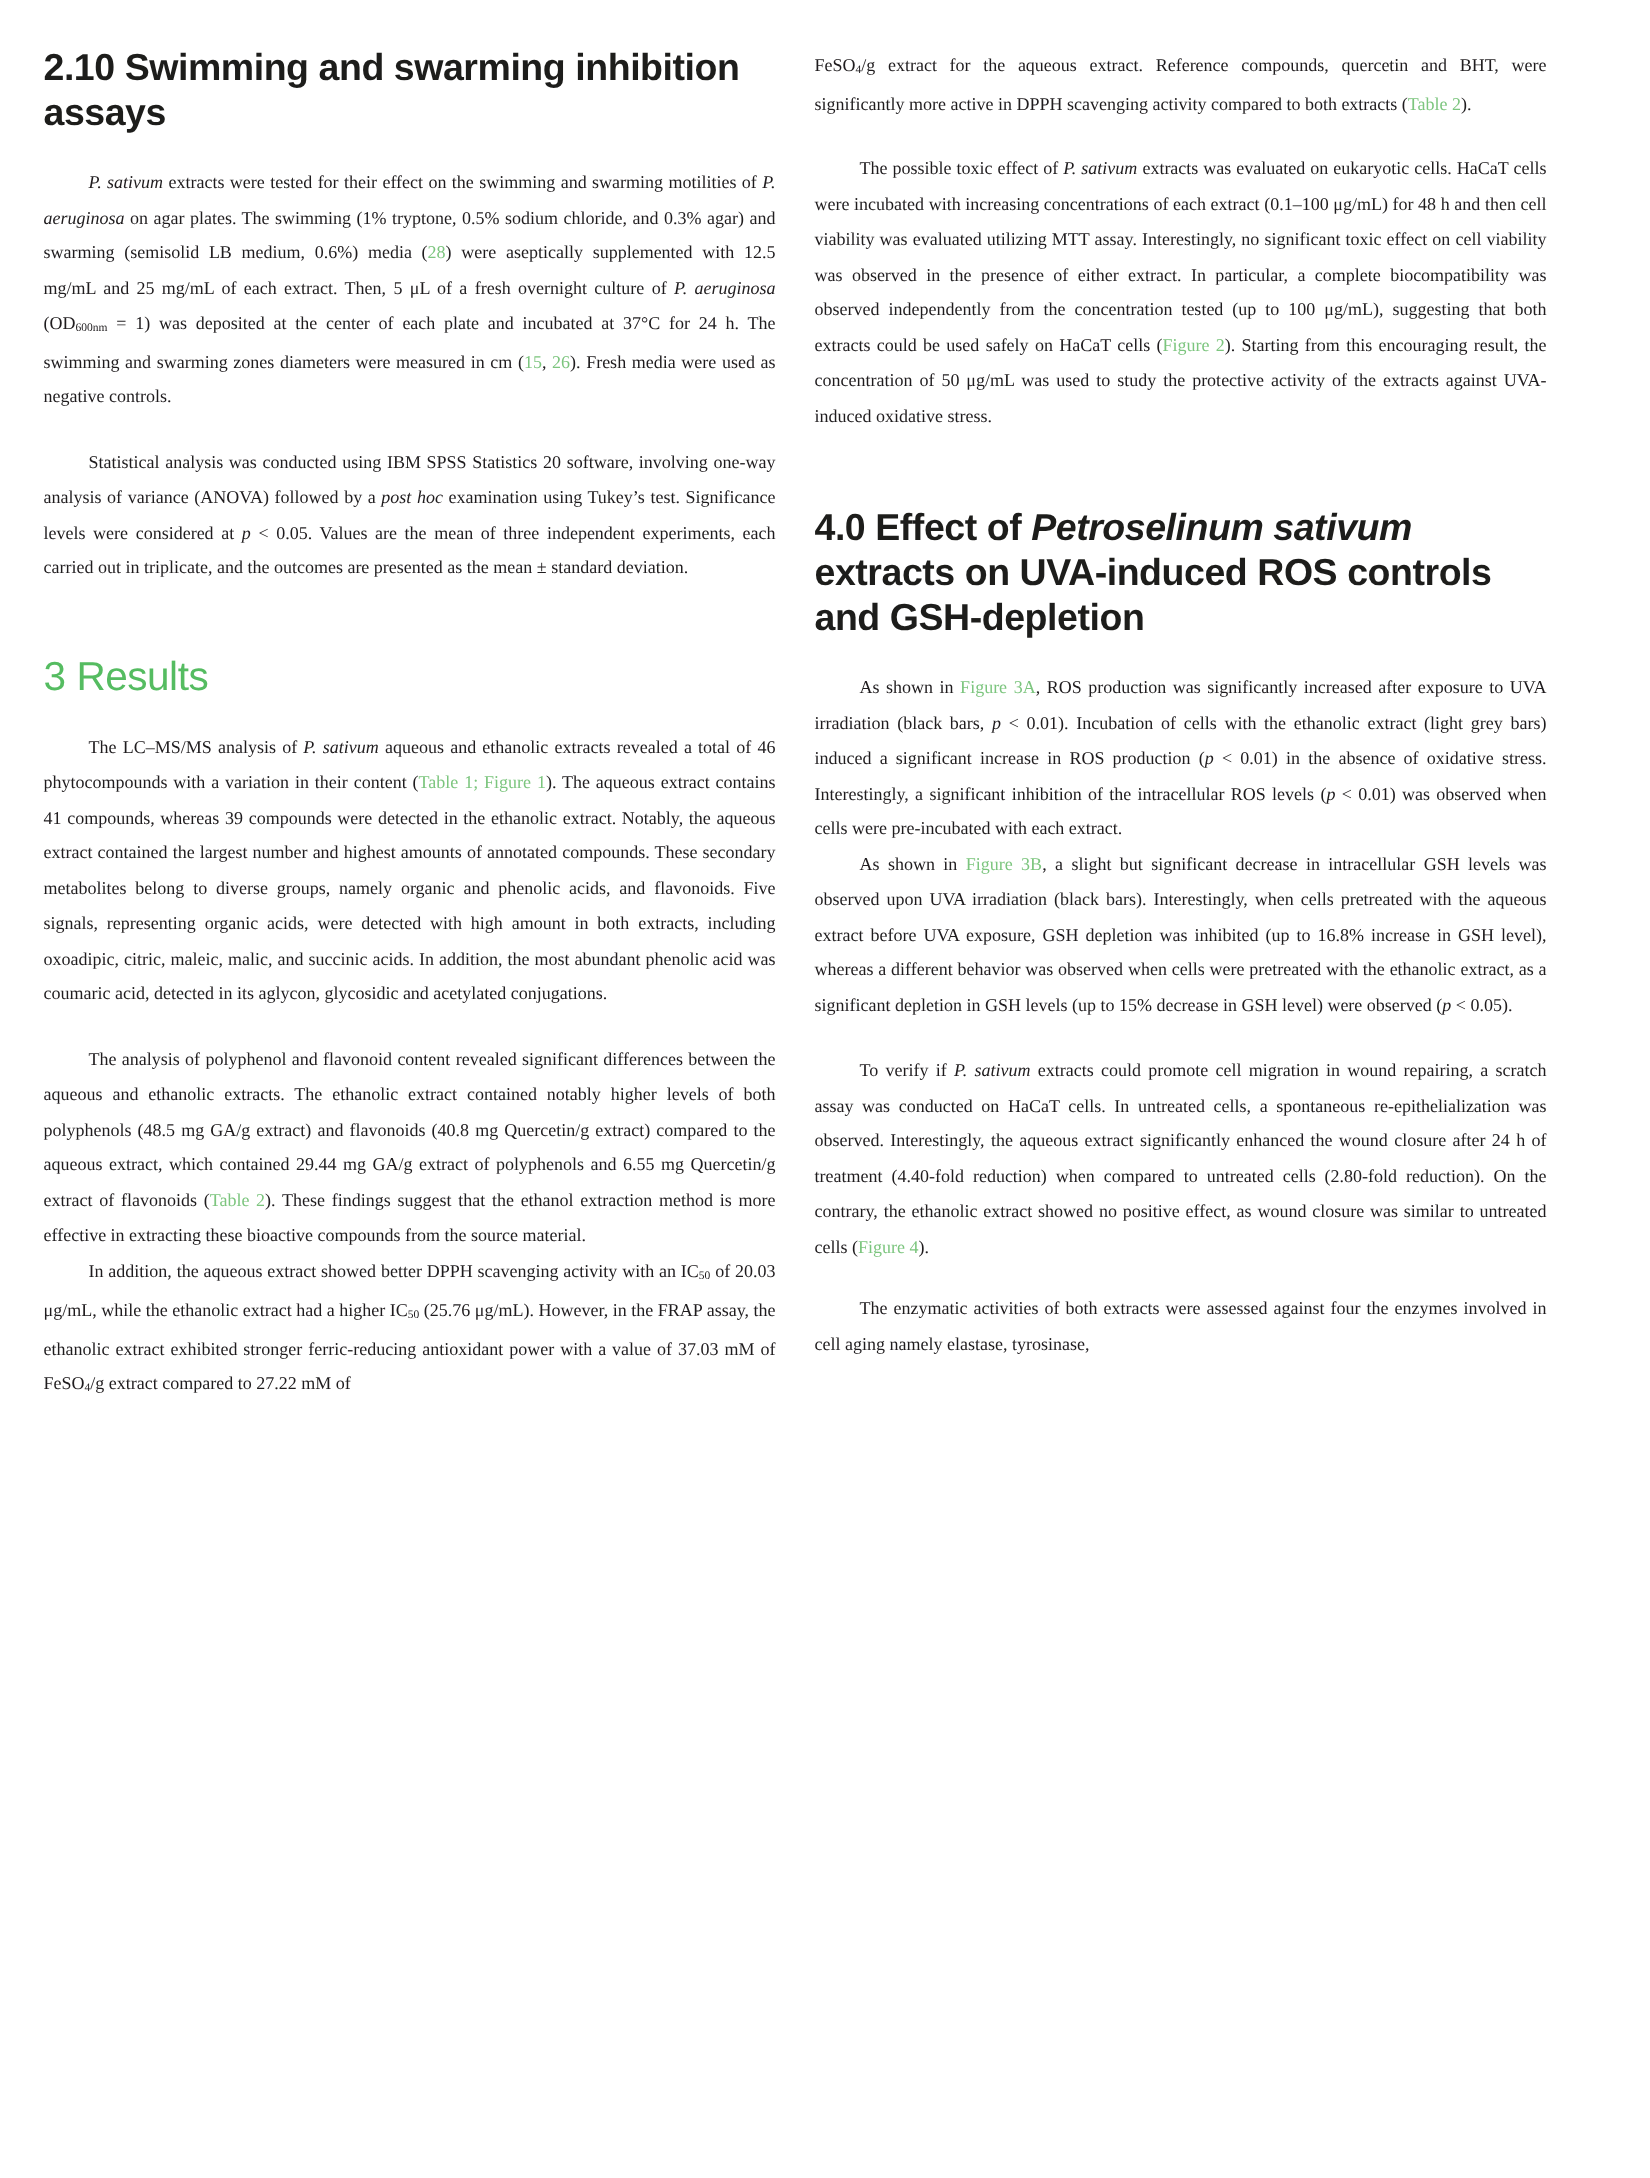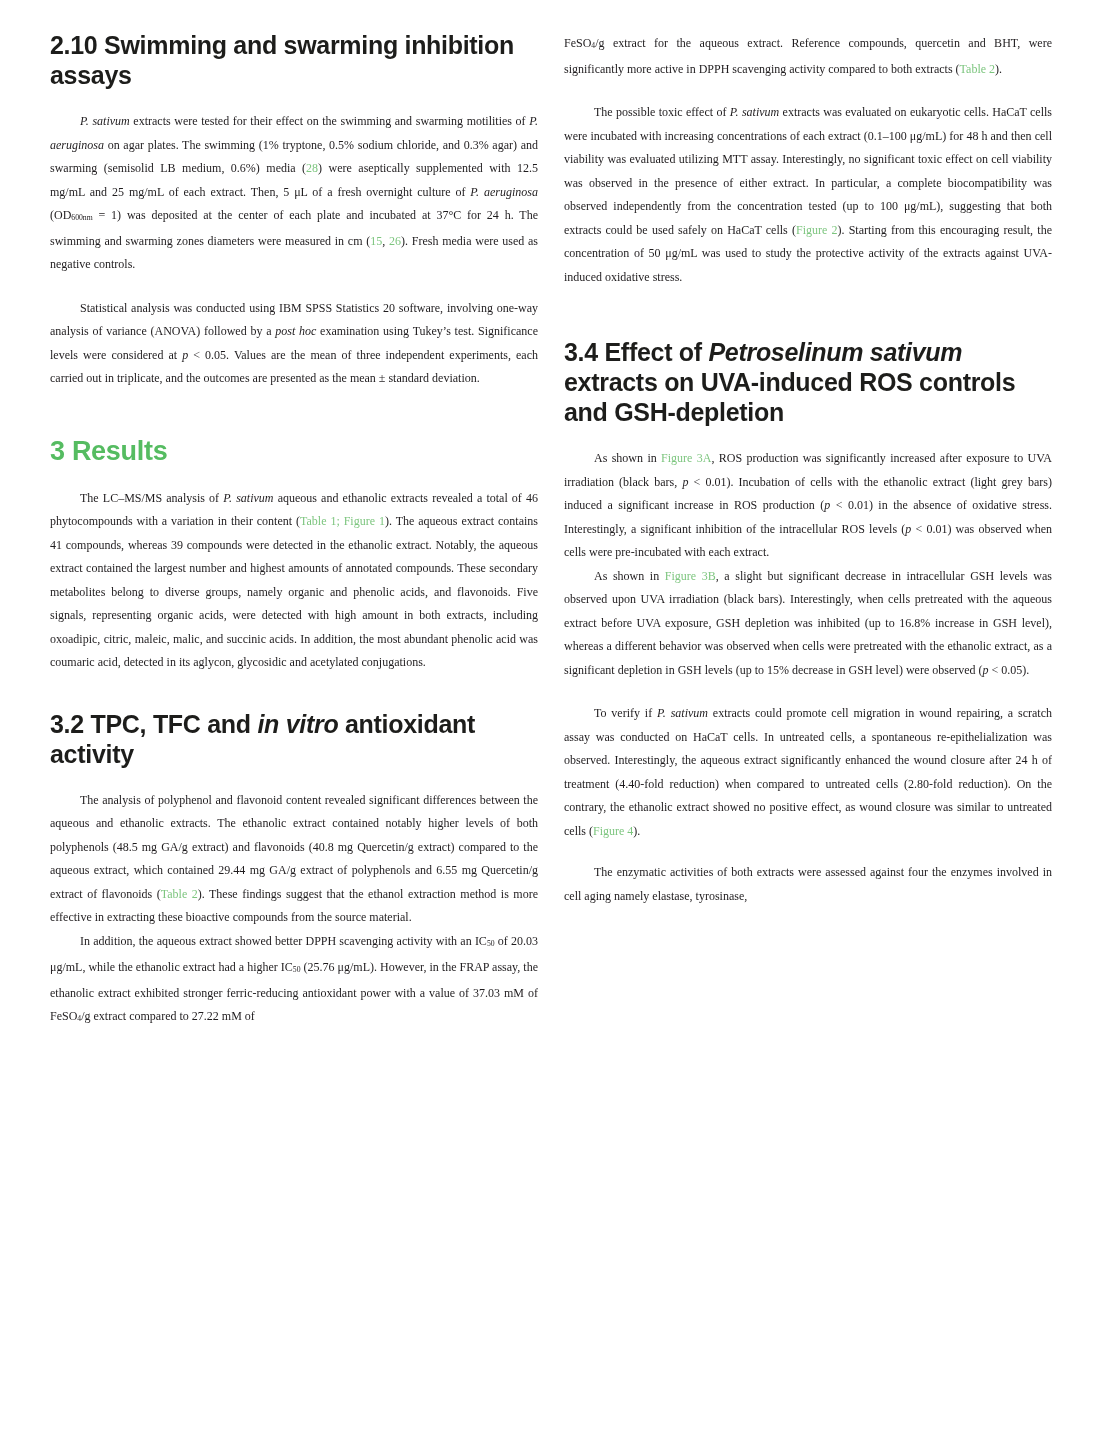--- a/index.html
+++ b/index.html
@@ -1,41 +1,41 @@
 <!DOCTYPE html>
 <html style="--page-bg: #ffffff; --body-text: #1f1c1e; --heading-text: #1d1d1b; --heading-green: #55bc61; --link-green: #7cc57e;"><head>
 <meta charset="utf-8">
 <style>
   html,body { margin:0; padding:0; background:#ffffff; }
   .page {
     position:relative;
     width:1100px; height:1096px;
     background:var(--page-bg, #ffffff);
     box-sizing:border-box;
-    padding:26px 43px 0 50px;
+    padding:26px 43px 0 29px;
     display:flex;
     gap:26px;
     overflow:hidden;
     font-family:"Liberation Serif","DejaVu Serif",serif;
     color:var(--body-text, #1f1c1e);
   }
   .col { width:488px; flex:0 0 488px; }
 
   .h-sub {
     font-family:"Liberation Sans","DejaVu Sans",sans-serif;
     font-weight:700;
     font-size:25px;
     line-height:30px;
     letter-spacing:-0.3px;
     color:var(--heading-text, #1d1d1b);
     margin:0;
   }
   .h-section {
     font-family:"Liberation Sans","DejaVu Sans",sans-serif;
-    font-weight:700;
+    font-weight:400;
     font-size:27px;
     line-height:32px;
     letter-spacing:-0.3px;
     color:var(--heading-green, #55bc61);
     margin:0;
   }
   .body-p {
     font-size:12px;
     line-height:23.5px;
     text-align:justify;
@@ -54,31 +54,30 @@
 <div class="page">
   <div class="col">
     <h2 class="h-sub" style="margin-top:4px"><span>2.10 Swimming and swarming inhibition assays</span></h2>
     <p class="body-p" style="margin-top:20px"><span class="seg-i">P. sativum</span><span> extracts were tested for their effect on the swimming and swarming motilities of </span><span class="seg-i">P. aeruginosa</span><span> on agar plates. The swimming (1% tryptone, 0.5% sodium chloride, and 0.3% agar) and swarming (semisolid LB medium, 0.6%) media (</span><span class="seg-link">28</span><span>) were aseptically supplemented with 12.5 mg/mL and 25 mg/mL of each extract. Then, 5 μL of a fresh overnight culture of </span><span class="seg-i">P. aeruginosa</span><span> (OD</span><span class="seg-sub">600nm</span><span> = 1) was deposited at the center of each plate and incubated at 37°C for 24 h. The swimming and swarming zones diameters were measured in cm (</span><span class="seg-link">15</span><span>, </span><span class="seg-link">26</span><span>). Fresh media were used as negative controls.</span></p>
 
     <p class="body-p" style="margin-top:20px"><span>Statistical analysis was conducted using IBM SPSS Statistics 20 software, involving one-way analysis of variance (ANOVA) followed by a </span><span class="seg-i">post hoc</span><span> examination using Tukey’s test. Significance levels were considered at </span><span class="seg-i">p</span><span> &lt; 0.05. Values are the mean of three independent experiments, each carried out in triplicate, and the outcomes are presented as the mean ± standard deviation.</span></p>
 
     <h1 class="h-section" style="margin-top:44px"><span>3 Results</span></h1>
     <p class="body-p" style="margin-top:20px"><span>The LC–MS/MS analysis of </span><span class="seg-i">P. sativum</span><span> aqueous and ethanolic extracts revealed a total of 46 phytocompounds with a variation in their content (</span><span class="seg-link">Table 1; Figure 1</span><span>). The aqueous extract contains 41 compounds, whereas 39 compounds were detected in the ethanolic extract. Notably, the aqueous extract contained the largest number and highest amounts of annotated compounds. These secondary metabolites belong to diverse groups, namely organic and phenolic acids, and flavonoids. Five signals, representing organic acids, were detected with high amount in both extracts, including oxoadipic, citric, maleic, malic, and succinic acids. In addition, the most abundant phenolic acid was coumaric acid, detected in its aglycon, glycosidic and acetylated conjugations.</span></p>
 
-    <h2 class="h-sub" style="margin-top:34px"><span>3.2 TPC, TFC and </span><span class="seg-i">in vitro</span><span> antioxidant activity</span></h2>
     <p class="body-p" style="margin-top:20px"><span>The analysis of polyphenol and flavonoid content revealed significant differences between the aqueous and ethanolic extracts. The ethanolic extract contained notably higher levels of both polyphenols (48.5 mg GA/g extract) and flavonoids (40.8 mg Quercetin/g extract) compared to the aqueous extract, which contained 29.44 mg GA/g extract of polyphenols and 6.55 mg Quercetin/g extract of flavonoids (</span><span class="seg-link">Table 2</span><span>). These findings suggest that the ethanol extraction method is more effective in extracting these bioactive compounds from the source material.</span></p>
     <p class="body-p" style="margin-top:0"><span>In addition, the aqueous extract showed better DPPH scavenging activity with an IC</span><span class="seg-sub">50</span><span> of 20.03 μg/mL, while the ethanolic extract had a higher IC</span><span class="seg-sub">50</span><span> (25.76 μg/mL). However, in the FRAP assay, the ethanolic extract exhibited stronger ferric-reducing antioxidant power with a value of 37.03 mM of FeSO</span><span class="seg-sub">4</span><span>/g extract compared to 27.22 mM of</span></p>
   </div>
 
   <div class="col">
     <p class="body-p no-indent" style="margin-top:6px"><span>FeSO</span><span class="seg-sub">4</span><span>/g extract for the aqueous extract. Reference compounds, quercetin and BHT, were significantly more active in DPPH scavenging activity compared to both extracts (</span><span class="seg-link">Table 2</span><span>).</span></p>
 
     <p class="body-p" style="margin-top:20px"><span>The possible toxic effect of </span><span class="seg-i">P. sativum</span><span> extracts was evaluated on eukaryotic cells. HaCaT cells were incubated with increasing concentrations of each extract (0.1–100 μg/mL) for 48 h and then cell viability was evaluated utilizing MTT assay. Interestingly, no significant toxic effect on cell viability was observed in the presence of either extract. In particular, a complete biocompatibility was observed independently from the concentration tested (up to 100 μg/mL), suggesting that both extracts could be used safely on HaCaT cells (</span><span class="seg-link">Figure 2</span><span>). Starting from this encouraging result, the concentration of 50 μg/mL was used to study the protective activity of the extracts against UVA-induced oxidative stress.</span></p>
 
-    <h2 class="h-sub" style="margin-top:48px"><span>3.4 Effect of </span><span class="seg-i">Petroselinum sativum</span><span> extracts on UVA-induced ROS controls and GSH-depletion</span></h2>
+    <h2 class="h-sub" style="margin-top:48px"><span>4.0 Effect of </span><span class="seg-i">Petroselinum sativum</span><span> extracts on UVA-induced ROS controls and GSH-depletion</span></h2>
     <p class="body-p" style="margin-top:20px"><span>As shown in </span><span class="seg-link">Figure 3A</span><span>, ROS production was significantly increased after exposure to UVA irradiation (black bars, </span><span class="seg-i">p</span><span> &lt; 0.01). Incubation of cells with the ethanolic extract (light grey bars) induced a significant increase in ROS production (</span><span class="seg-i">p</span><span> &lt; 0.01) in the absence of oxidative stress. Interestingly, a significant inhibition of the intracellular ROS levels (</span><span class="seg-i">p</span><span> &lt; 0.01) was observed when cells were pre-incubated with each extract.</span></p>
     <p class="body-p" style="margin-top:0"><span>As shown in </span><span class="seg-link">Figure 3B</span><span>, a slight but significant decrease in intracellular GSH levels was observed upon UVA irradiation (black bars). Interestingly, when cells pretreated with the aqueous extract before UVA exposure, GSH depletion was inhibited (up to 16.8% increase in GSH level), whereas a different behavior was observed when cells were pretreated with the ethanolic extract, as a significant depletion in GSH levels (up to 15% decrease in GSH level) were observed (</span><span class="seg-i">p</span><span> &lt; 0.05).</span></p>
 
     <p class="body-p" style="margin-top:20px"><span>To verify if </span><span class="seg-i">P. sativum</span><span> extracts could promote cell migration in wound repairing, a scratch assay was conducted on HaCaT cells. In untreated cells, a spontaneous re-epithelialization was observed. Interestingly, the aqueous extract significantly enhanced the wound closure after 24 h of treatment (4.40-fold reduction) when compared to untreated cells (2.80-fold reduction). On the contrary, the ethanolic extract showed no positive effect, as wound closure was similar to untreated cells (</span><span class="seg-link">Figure 4</span><span>).</span></p>
 
     <p class="body-p" style="margin-top:18px"><span>The enzymatic activities of both extracts were assessed against four the enzymes involved in cell aging namely elastase, tyrosinase,</span></p>
   </div>
 </div>
 
 </body></html>

